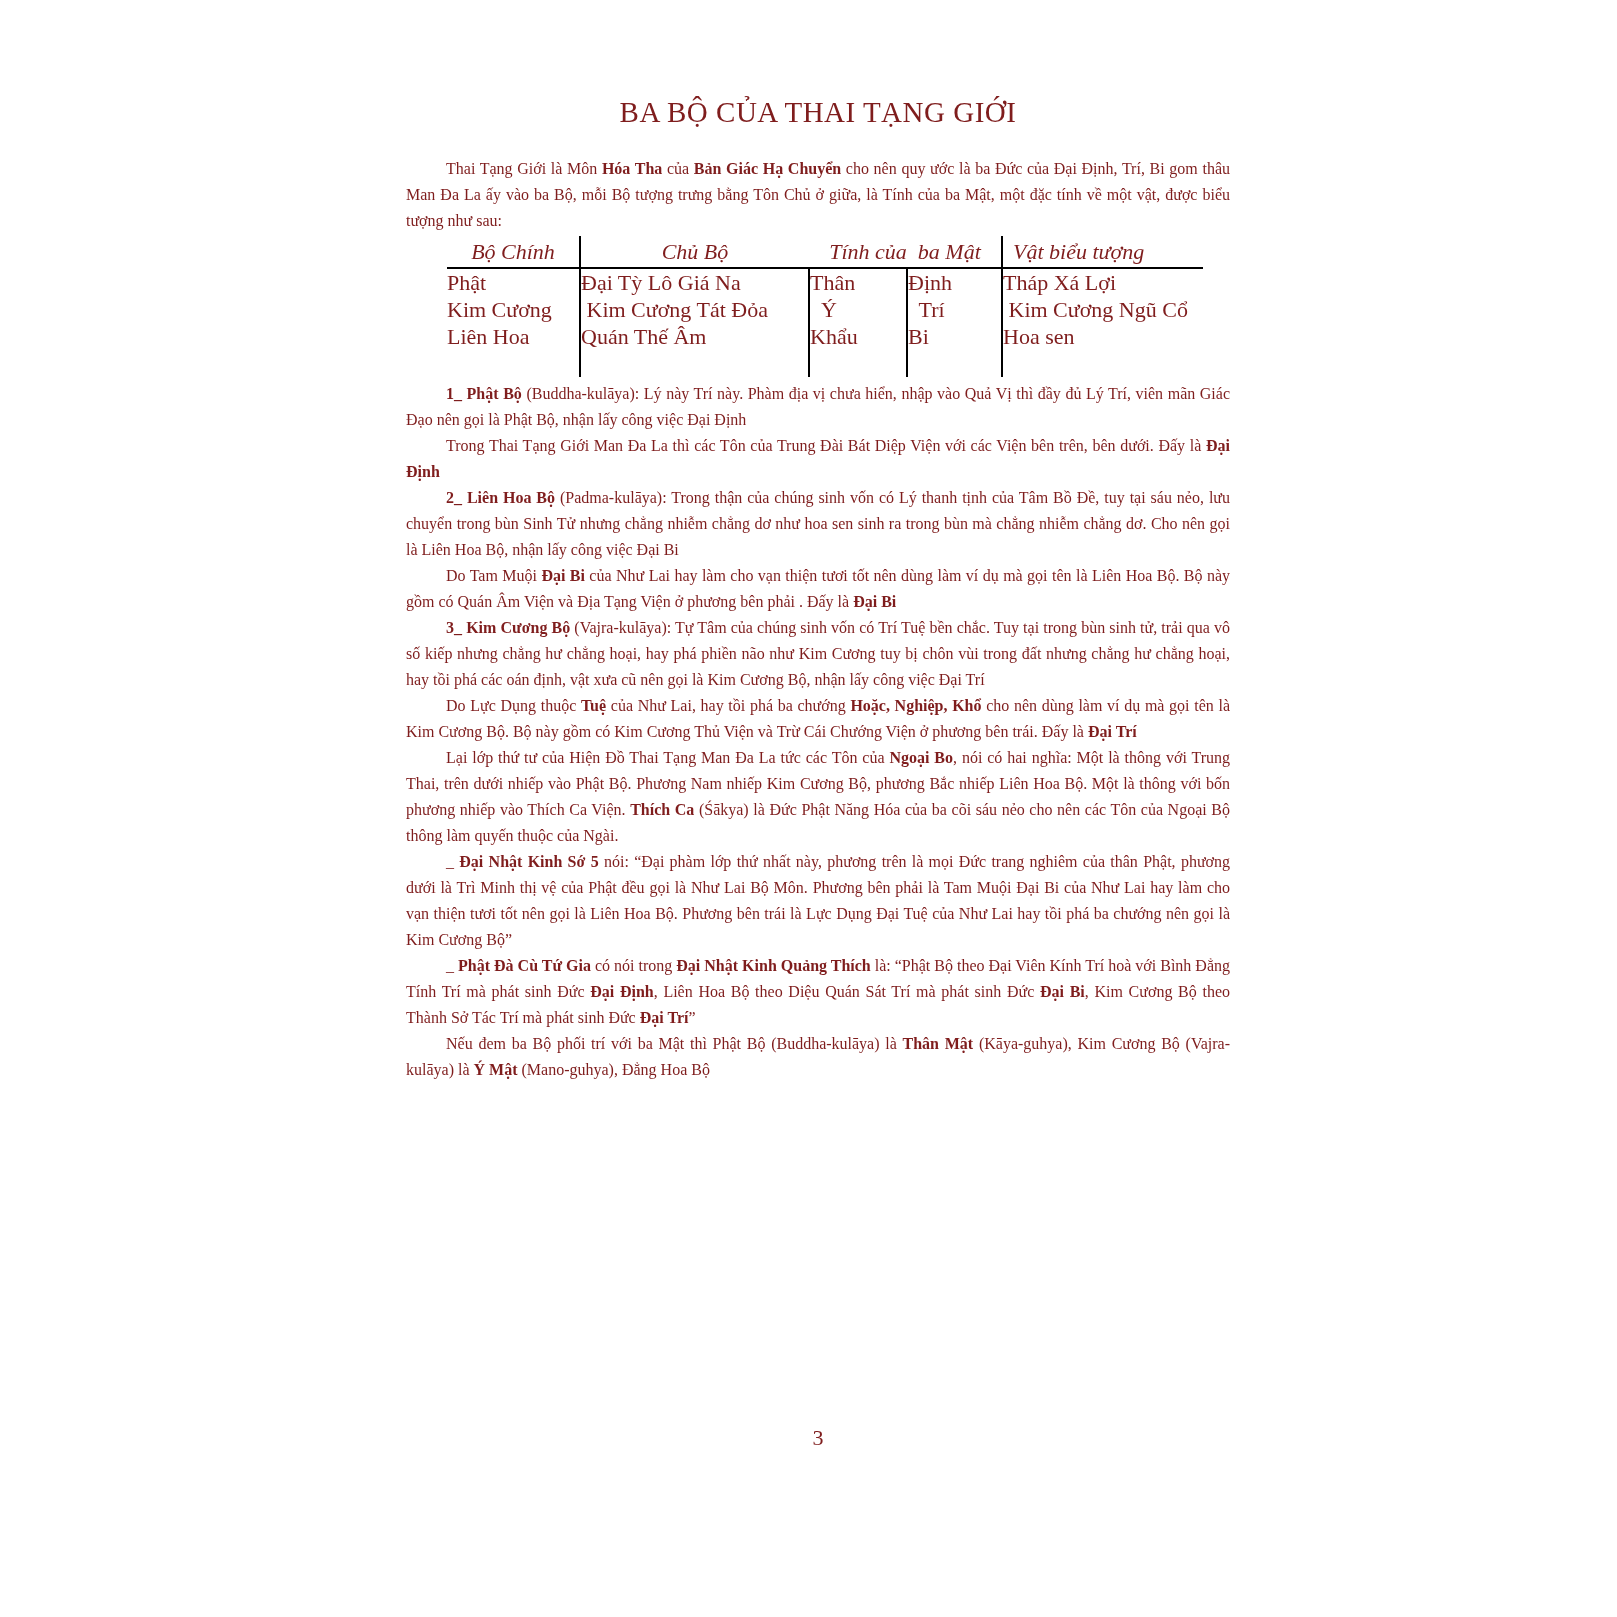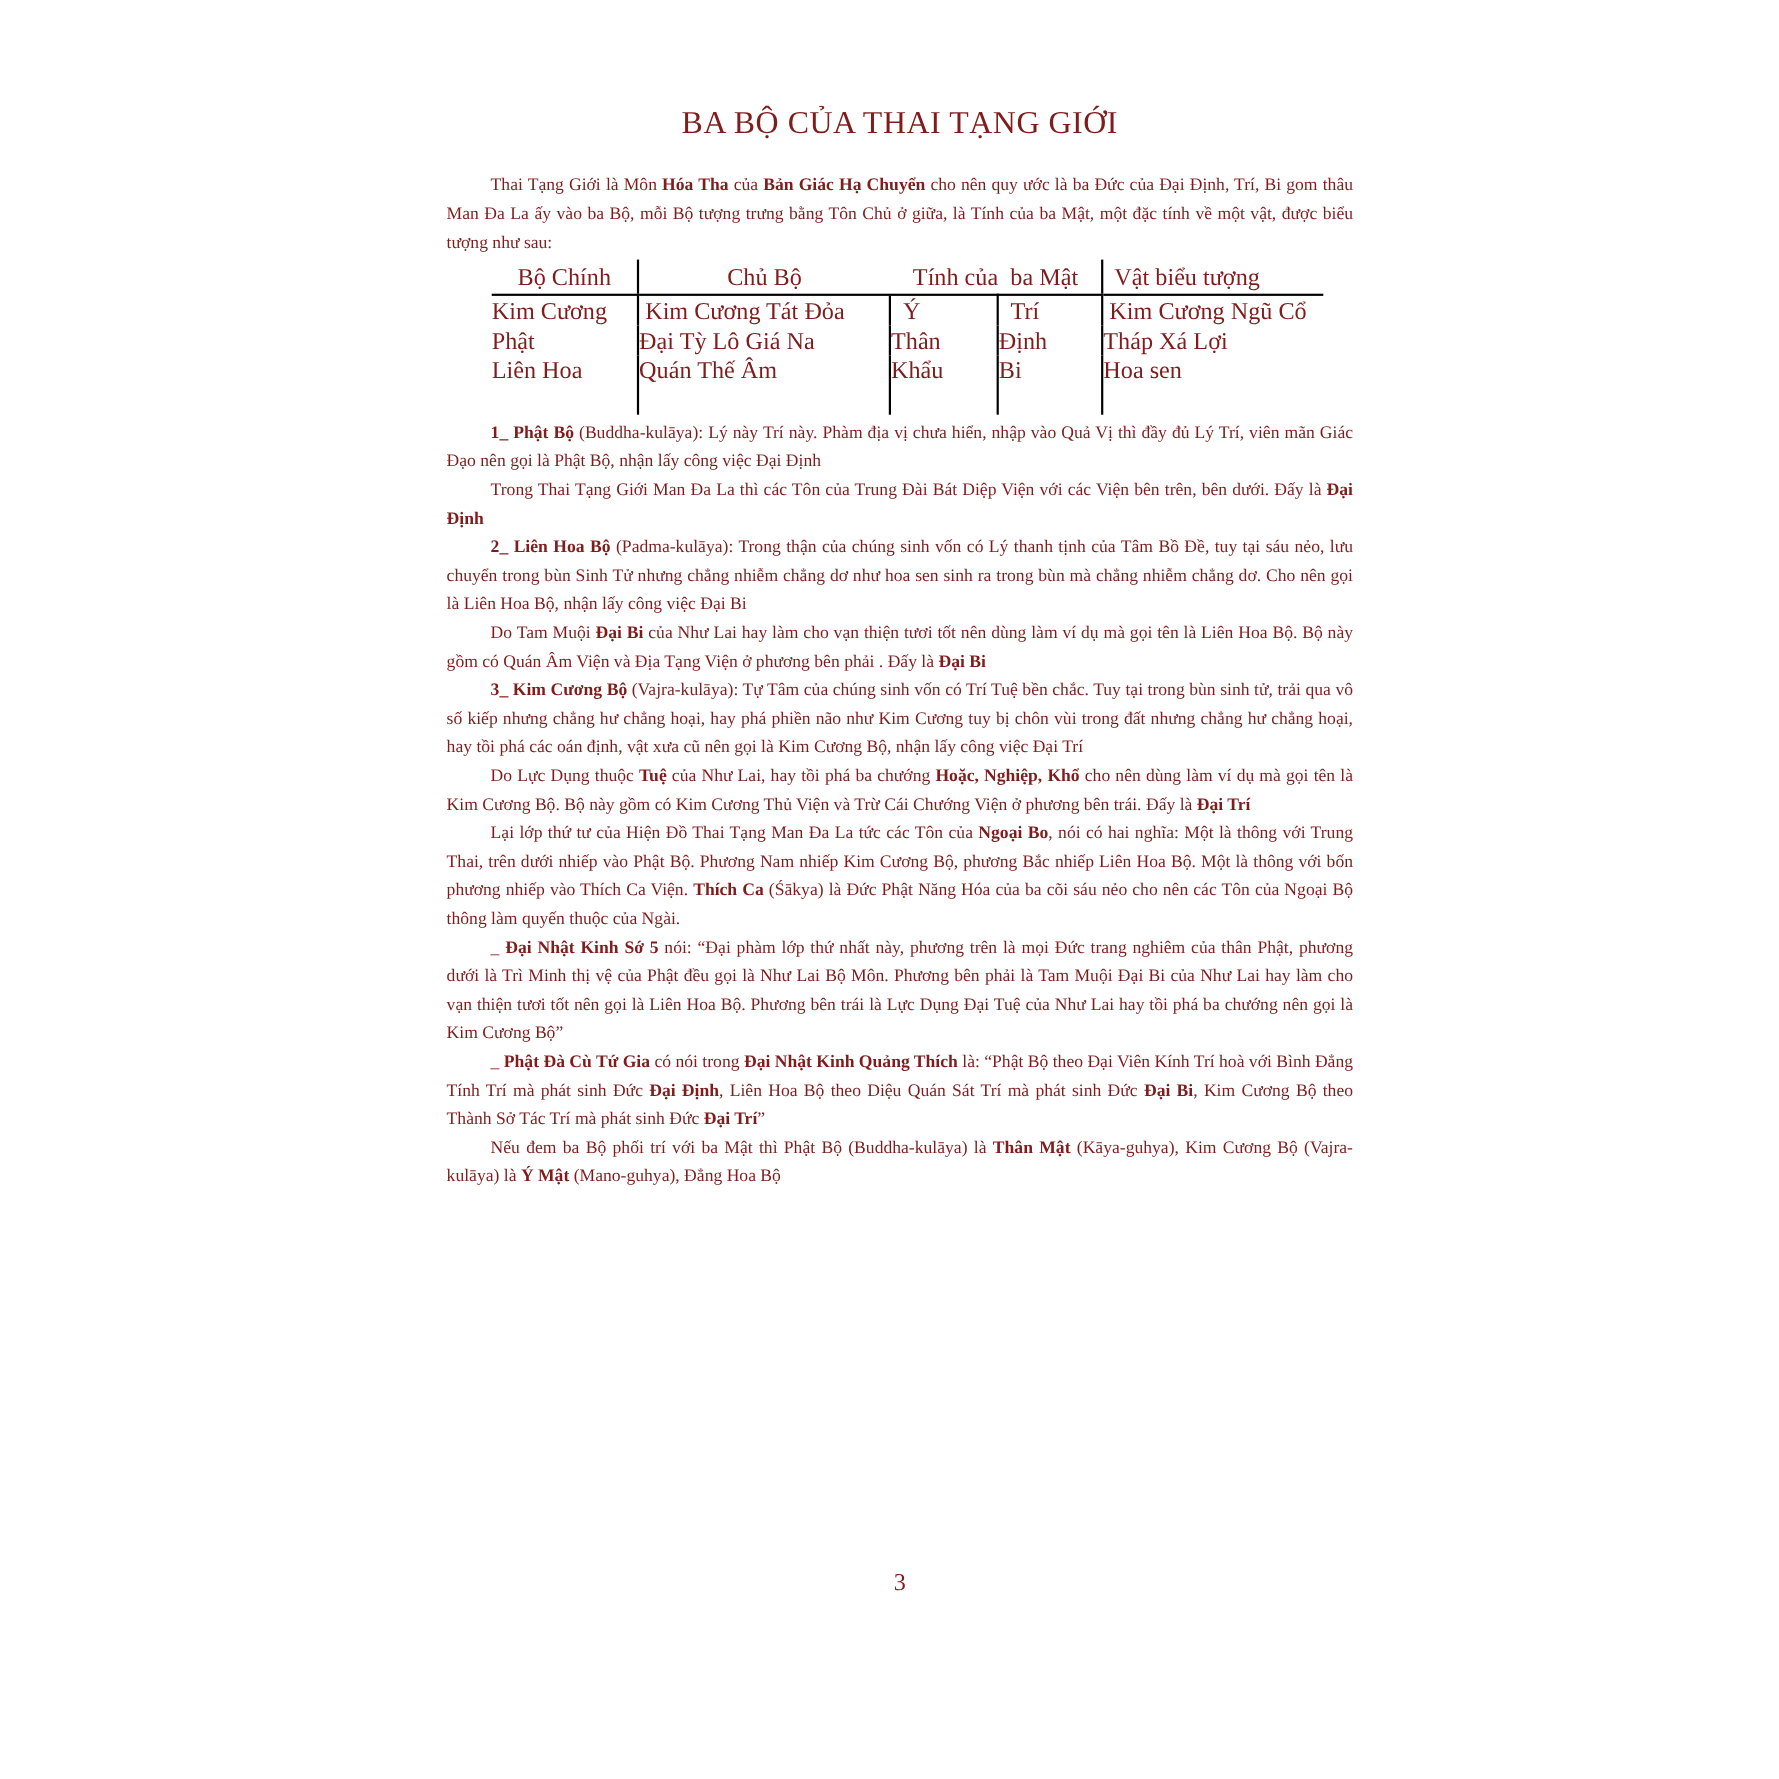--- a/index.html
+++ b/index.html
@@ -19,21 +19,21 @@
   }
   .para b { font-weight:bold; }
   .tbl {
     border-collapse:collapse; table-layout:fixed; width:756px;
     margin:2px 0 4px 41px; font-size:22px;
   }
   .tbl th, .tbl td {
     padding:0; font-weight:normal; white-space:pre; overflow:hidden;
     vertical-align:middle; text-align:left; line-height:26px;
   }
-  .tbl thead th { border-bottom:2px solid #000; height:31px; text-align:center; }
+  .tbl thead th { border-bottom:2px solid #000; height:31px; text-align:center;font-style:italic; }
   .tbl thead th.hleft { text-align:left; padding-left:10px; }
   .tbl tbody td { height:27px; }
   .vl { border-left:2px solid #000; }
   .c1 { padding-left:18px; } .c2 { padding-left:8px; }
   .c3 { padding-left:8px; }  .c4 { padding-left:10px; }
   .c5 { padding-left:6px; }
   .stub td { height:18px; }
   .pagenum {
     position:absolute; left:406px; top:1425px; width:824px;
     text-align:center; font-size:22px;
@@ -61,32 +61,32 @@
       <thead>
         <tr>
             <th>Bộ Chính</th>
             <th class="vl">Chủ Bộ</th>
             <th colspan="2">Tính của  ba Mật</th>
             <th class="vl hleft">Vật biểu tượng</th>
           </tr>
       </thead>
       <tbody>
           <tr>
+            <td class="c1">Phật</td>
+            <td class="c2 vl">Đại Tỳ Lô Giá Na</td>
+            <td class="c3 vl">Thân</td>
+            <td class="c4 vl">Định</td>
+            <td class="c5 vl">Tháp Xá Lợi</td>
+          </tr>
+          <tr>
             <td class="c1">Kim Cương</td>
             <td class="c2 vl"> Kim Cương Tát Đỏa</td>
             <td class="c3 vl">  Ý</td>
             <td class="c4 vl">  Trí</td>
             <td class="c5 vl"> Kim Cương Ngũ Cổ</td>
-          </tr>
-          <tr>
-            <td class="c1">Phật</td>
-            <td class="c2 vl">Đại Tỳ Lô Giá Na</td>
-            <td class="c3 vl">Thân</td>
-            <td class="c4 vl">Định</td>
-            <td class="c5 vl">Tháp Xá Lợi</td>
           </tr>
           <tr>
             <td class="c1">Liên Hoa</td>
             <td class="c2 vl">Quán Thế Âm</td>
             <td class="c3 vl">Khẩu</td>
             <td class="c4 vl">Bi</td>
             <td class="c5 vl">Hoa sen</td>
           </tr>
           <tr class="stub">
             <td></td>

